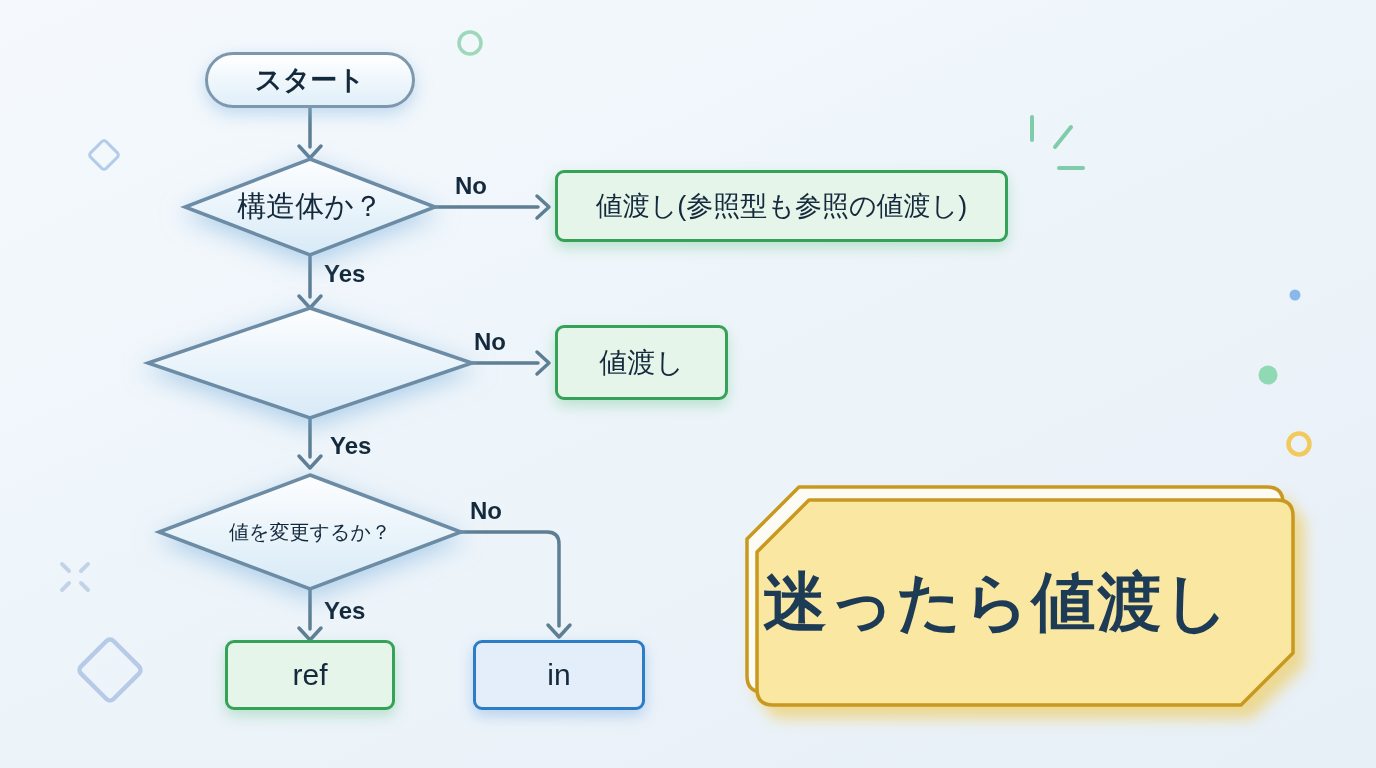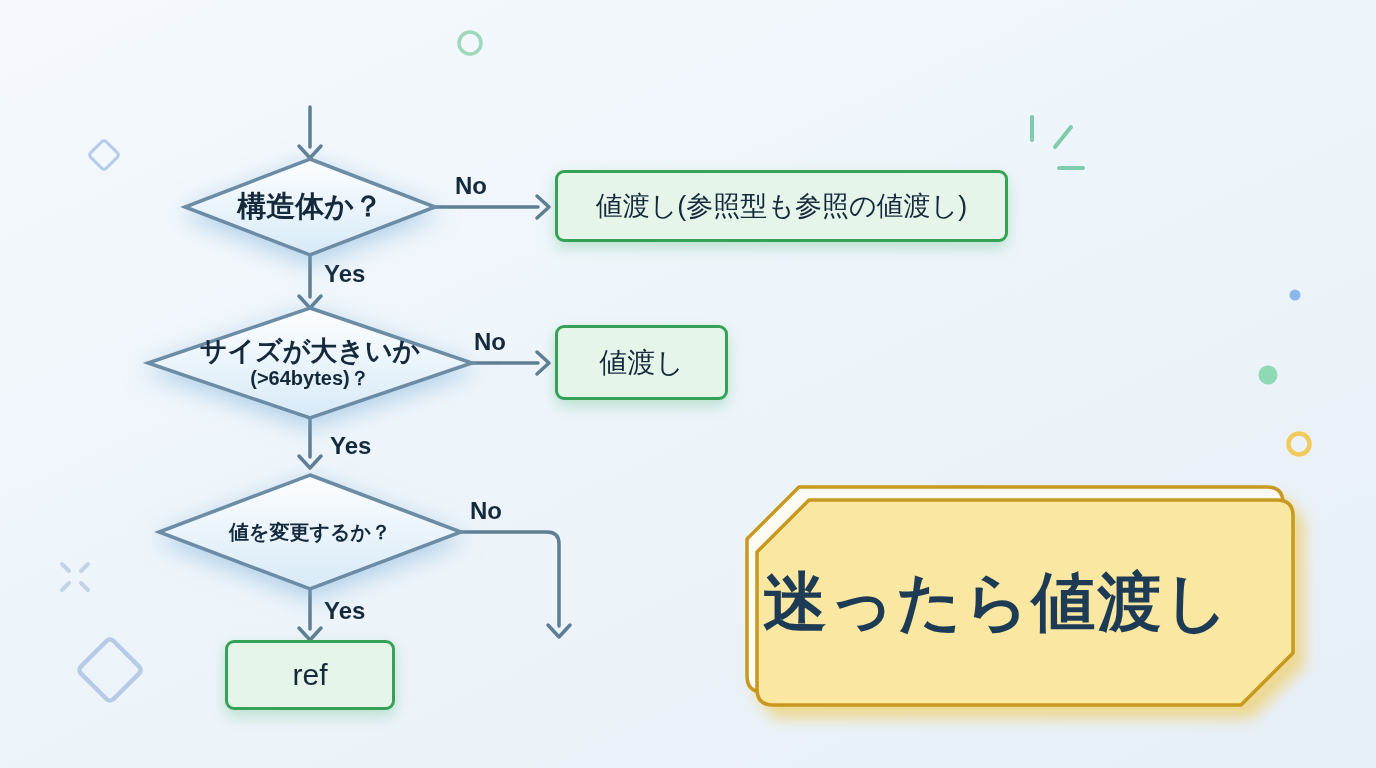--- a/index.html
+++ b/index.html
@@ -10,21 +10,21 @@
     color:#14293c;
   }
   svg.layer{position:absolute;left:0;top:0;z-index:1;}
   .overlay{position:absolute;z-index:2;}
 
   .connector{stroke:#5e7e94;stroke-width:3.5;fill:none;stroke-linecap:round;stroke-linejoin:round;}
   .diamond{stroke:#6c8ba4;stroke-width:3.5;fill:url(#diaFill);
     filter:drop-shadow(0 7px 12px rgba(120,175,220,.55));}
 
   .node-label{position:absolute;display:flex;flex-direction:column;align-items:center;
-    justify-content:center;text-align:center;font-weight:bold;line-height:1.15;}
+    justify-content:center;text-align:center;font-weight:normal;line-height:1.15;}
   .edge-label{position:absolute;font-weight:bold;font-size:24px;color:#14293c;text-align:center;}
 
   .pill{
     position:absolute;left:205px;top:52px;width:210px;height:56px;box-sizing:border-box;
     border:3px solid #7d98ac;border-radius:28px;
     background:linear-gradient(#ffffff,#e0eff9);
     box-shadow:0 6px 16px rgba(140,190,230,.5);
     display:flex;align-items:center;justify-content:center;
     font-size:27px;font-weight:bold;
   }
@@ -112,27 +112,26 @@
     <polygon class="diamond" points="310,159 435,207 310,255 185,207"></polygon>
     <polygon class="diamond" points="310,308 472,363 310,418 148,363"></polygon>
     <polygon class="diamond" points="310,475 461,532 310,589 159,532"></polygon>
 
     <g filter="drop-shadow(10px 12px 7px rgba(238,210,120,.8))">
       <path class="callout-path" fill="#fdfcf4" d="M799 487 L1267 487 Q1283 487 1283 503 L1283 640 L1231 692 L763 692 Q747 692 747 676 L747 539 Z"></path>
       <path class="callout-path" fill="#f9e7a2" d="M809 500 L1277 500 Q1293 500 1293 516 L1293 653 L1241 705 L773 705 Q757 705 757 689 L757 552 Z"></path>
     </g>
   </svg>
 
+  <div class="pill overlay">
+    <span>スタート</span>
+  </div>
 
   <div class="node-label overlay" style="left:185px;top:178px;width:250px;height:58px;font-size:29px;">構造体か？</div>
 
-  <div class="node-label overlay" style="left:148px;top:328px;width:324px;height:70px;">
-    <span style="font-size:27px;">サイズが大きいか</span>
-    <span style="font-size:20px;">(&gt;64bytes)？</span>
-  </div>
 
   <div class="node-label overlay" style="left:160px;top:503px;width:300px;height:58px;font-size:20px;">値を変更するか？</div>
 
   <div class="edge-label" style="left:455px;top:172px;">No</div>
   <div class="edge-label" style="left:324px;top:260px;">Yes</div>
   <div class="edge-label" style="left:474px;top:328px;">No</div>
   <div class="edge-label" style="left:330px;top:432px;">Yes</div>
   <div class="edge-label" style="left:470px;top:497px;">No</div>
   <div class="edge-label" style="left:324px;top:597px;">Yes</div>
 
@@ -141,16 +140,19 @@
   </div>
 
   <div class="result green overlay" style="left:225px;top:640px;width:170px;height:70px;font-size:30px;">
     <span>ref</span>
   </div>
 
   <div class="result green overlay" style="left:555px;top:325px;width:173px;height:75px;font-size:28px;">
     <span>値渡し</span>
   </div>
 
+  <div class="result blue overlay" style="left:473px;top:640px;width:172px;height:70px;font-size:30px;">
+    <span>in</span>
+  </div>
 
   <div class="callout-text">迷ったら値渡し</div>
 
 </div>
 
 </body></html>

